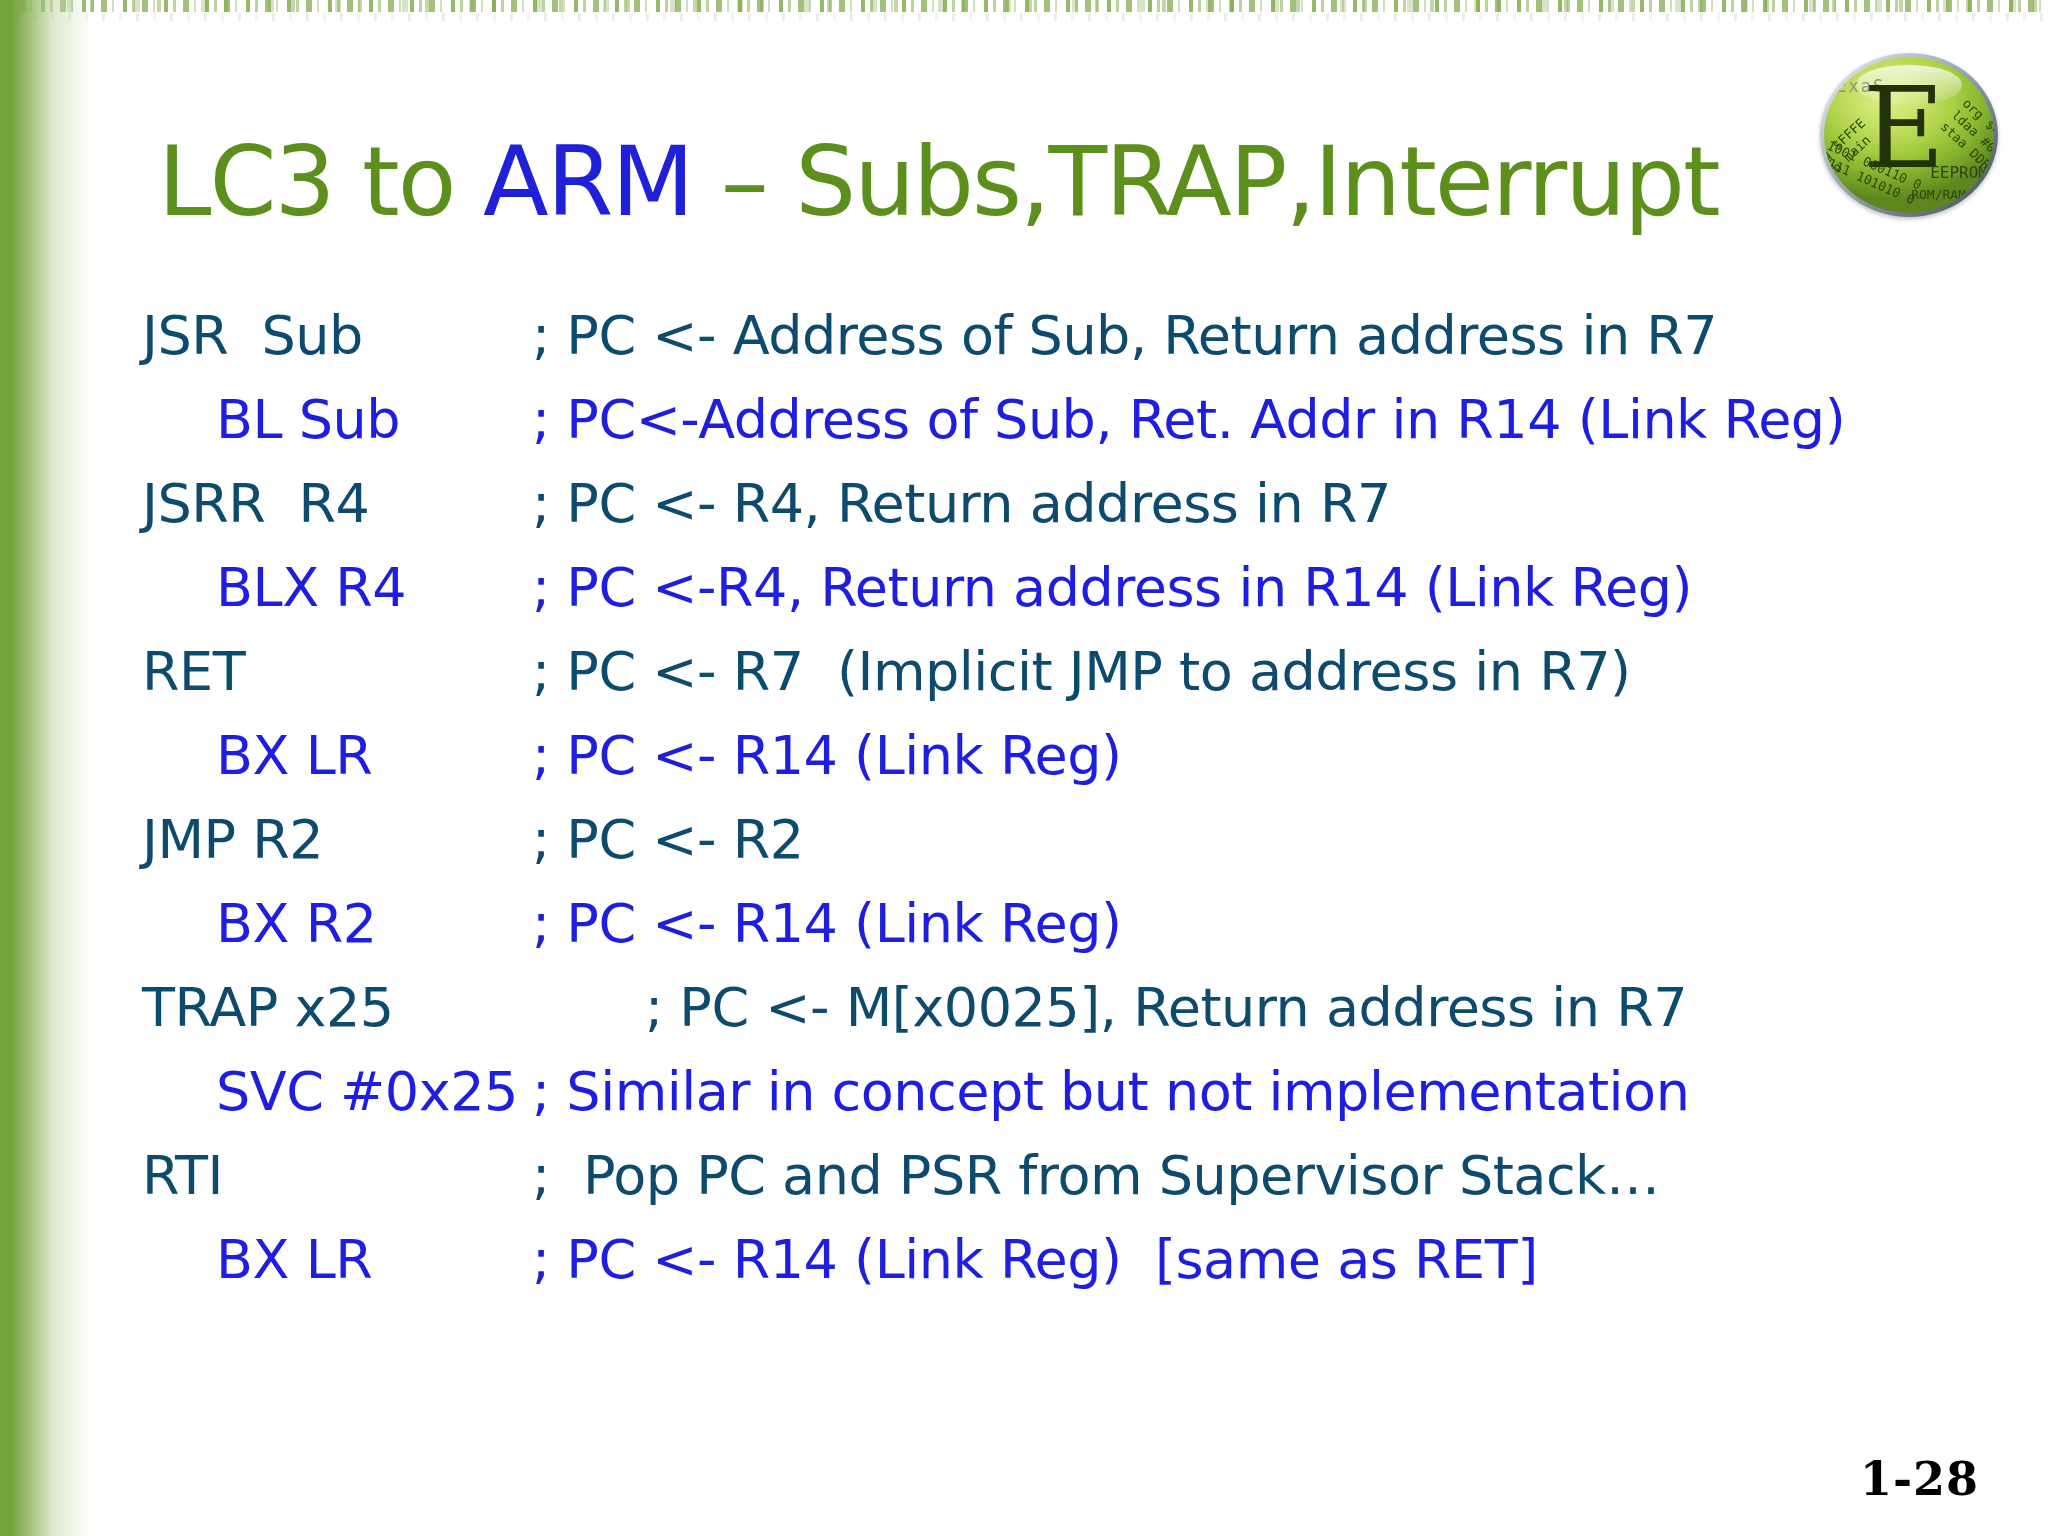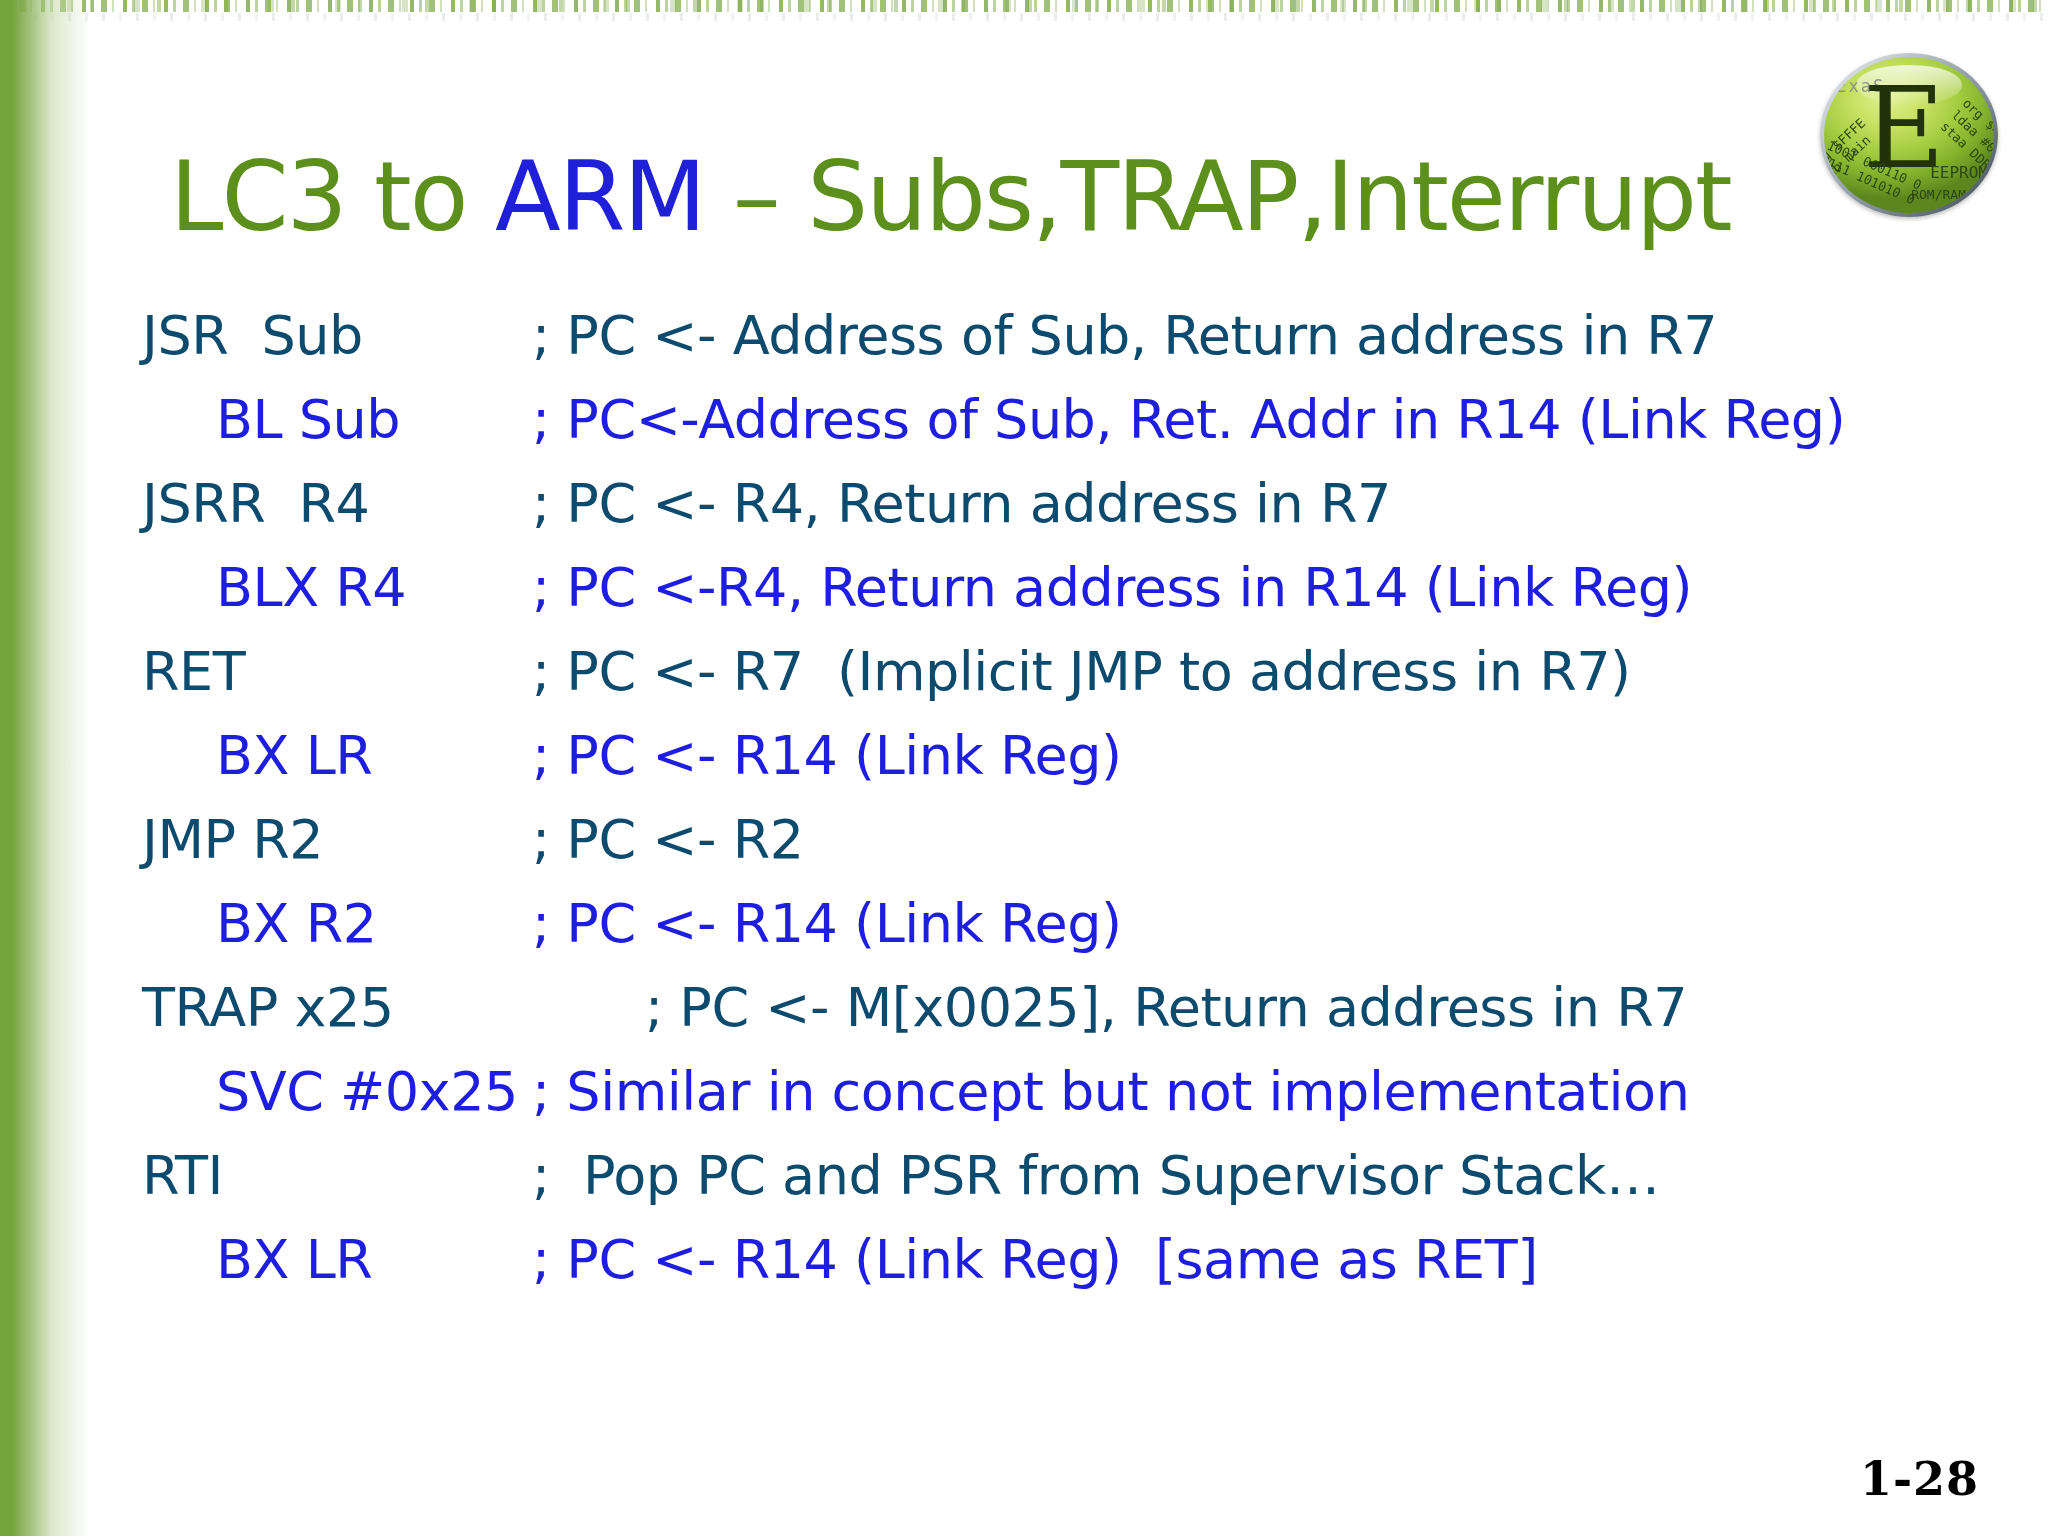--- a/index.html
+++ b/index.html
@@ -36,23 +36,23 @@
   }
   .top-strip:after {
     content:""; position:absolute; top:13px; left:0; right:0; height:8px;
     background:repeating-linear-gradient(90deg,
       rgba(140,160,130,0.18) 0 3px, rgba(0,0,0,0) 3px 17px,
       rgba(140,160,130,0.12) 17px 20px, rgba(0,0,0,0) 20px 34px);
   }
 
   
   .title {
-    position:absolute; left:158px; top:73px;
+    position:absolute; left:158px; top:58px;
     font-size:96px; line-height:1.25; font-weight:400;
-    letter-spacing:-2px; white-space:pre; z-index:3;margin-left:12px;
+    letter-spacing:-2px; white-space:pre; z-index:3;
   }
   .title .t-green { color:#5d8f1d; }
   .title .t-blue  { color:#2020d8; }
 
   
   .code {
     position:absolute; left:142px; top:294px; z-index:3;
     font-size:54px; line-height:84px; letter-spacing:-0.5px;
   }
   .row { height:84px; }

